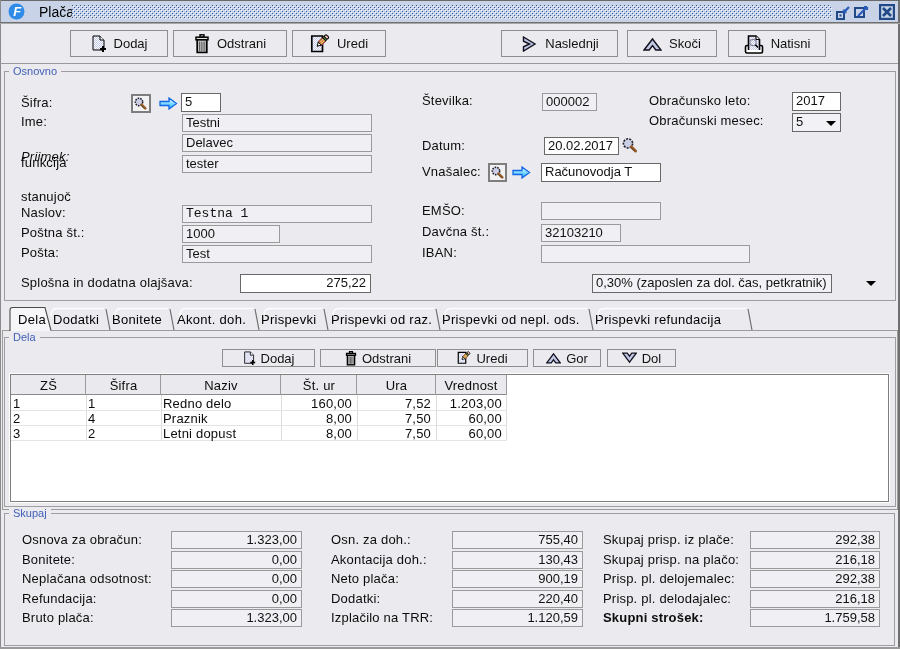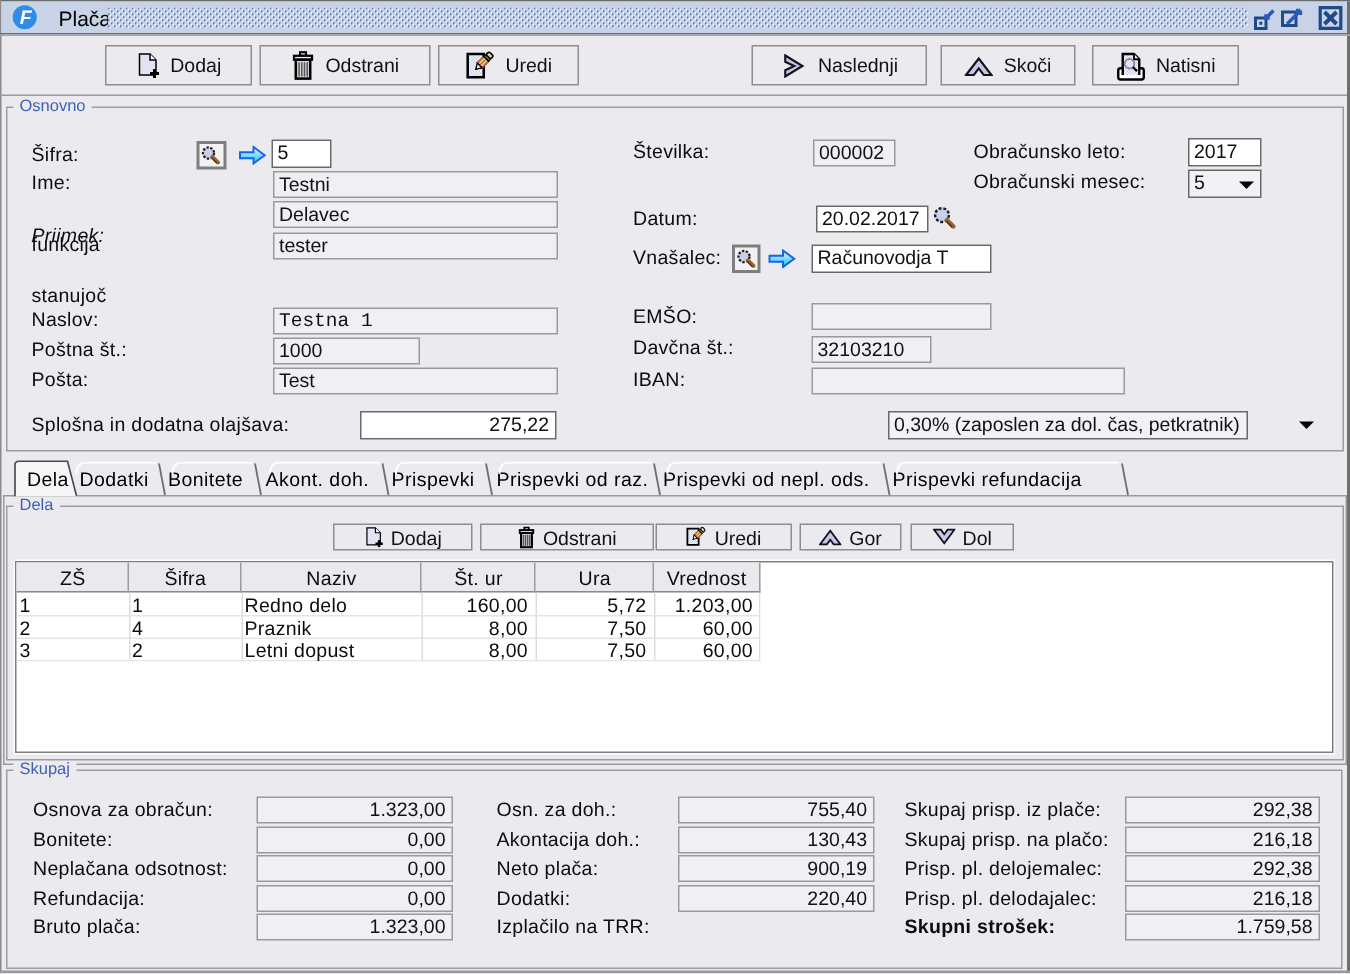--- a/index.html
+++ b/index.html
@@ -297,21 +297,21 @@
 <svg class="abs" style="left:11px;top:395px" width="496" height="46" viewBox="0 0 496 46">
   <g stroke="#DCDCDC" stroke-width="1">
     <path d="M75.5 0 V46 M150.5 0 V46 M270.5 0 V46 M346.5 0 V46 M425.5 0 V46 M495.5 0 V46"></path>
     <path d="M0 15.5 H496 M0 30.5 H496 M0 45.5 H496" stroke="#E4E4E4"></path>
   </g>
 </svg>
 <div class="lbl" style="left:13px;top:396px;">1</div>
 <div class="lbl" style="left:88px;top:396px;">1</div>
 <div class="lbl" style="left:163px;top:396px;">Redno delo</div>
 <div class="lbl" style="left:281px;top:396px;width:71px;text-align:right;">160,00</div>
-<div class="lbl" style="left:357px;top:396px;width:74px;text-align:right;">5,72</div>
+<div class="lbl" style="left:357px;top:396px;width:74px;text-align:right;">7,52</div>
 <div class="lbl" style="left:436px;top:396px;width:66px;text-align:right;">1.203,00</div>
 <div class="lbl" style="left:13px;top:411px;">2</div>
 <div class="lbl" style="left:88px;top:411px;">4</div>
 <div class="lbl" style="left:163px;top:411px;">Praznik</div>
 <div class="lbl" style="left:281px;top:411px;width:71px;text-align:right;">8,00</div>
 <div class="lbl" style="left:357px;top:411px;width:74px;text-align:right;">7,50</div>
 <div class="lbl" style="left:436px;top:411px;width:66px;text-align:right;">60,00</div>
 <div class="lbl" style="left:13px;top:426px;">3</div>
 <div class="lbl" style="left:88px;top:426px;">2</div>
 <div class="lbl" style="left:163px;top:426px;">Letni dopust</div>
@@ -335,20 +335,21 @@
 
 <div class="lbl" style="left:331px;top:532px;">Osn. za doh.:</div>
 <div class="lbl" style="left:331px;top:552px;">Akontacija doh.:</div>
 <div class="lbl" style="left:331px;top:571px;">Neto plača:</div>
 <div class="lbl" style="left:331px;top:591px;">Dodatki:</div>
 <div class="lbl" style="left:331px;top:610px;">Izplačilo na TRR:</div>
 <div class="fg num" style="left:452px;top:531px;width:131px;height:18px;">755,40</div>
 <div class="fg num" style="left:452px;top:551px;width:131px;height:18px;">130,43</div>
 <div class="fg num" style="left:452px;top:570px;width:131px;height:18px;">900,19</div>
 <div class="fg num" style="left:452px;top:590px;width:131px;height:18px;">220,40</div>
+<div class="fg num" style="left:452px;top:609px;width:131px;height:18px;">1.120,59</div>
 
 <div class="lbl" style="left:603px;top:532px;">Skupaj prisp. iz plače:</div>
 <div class="lbl" style="left:603px;top:552px;">Skupaj prisp. na plačo:</div>
 <div class="lbl" style="left:603px;top:571px;">Prisp. pl. delojemalec:</div>
 <div class="lbl" style="left:603px;top:591px;">Prisp. pl. delodajalec:</div>
 <div class="lbl" style="left:603px;top:610px;font-weight:bold;">Skupni strošek:</div>
 <div class="fg num" style="left:750px;top:531px;width:130px;height:18px;">292,38</div>
 <div class="fg num" style="left:750px;top:551px;width:130px;height:18px;">216,18</div>
 <div class="fg num" style="left:750px;top:570px;width:130px;height:18px;">292,38</div>
 <div class="fg num" style="left:750px;top:590px;width:130px;height:18px;">216,18</div>

